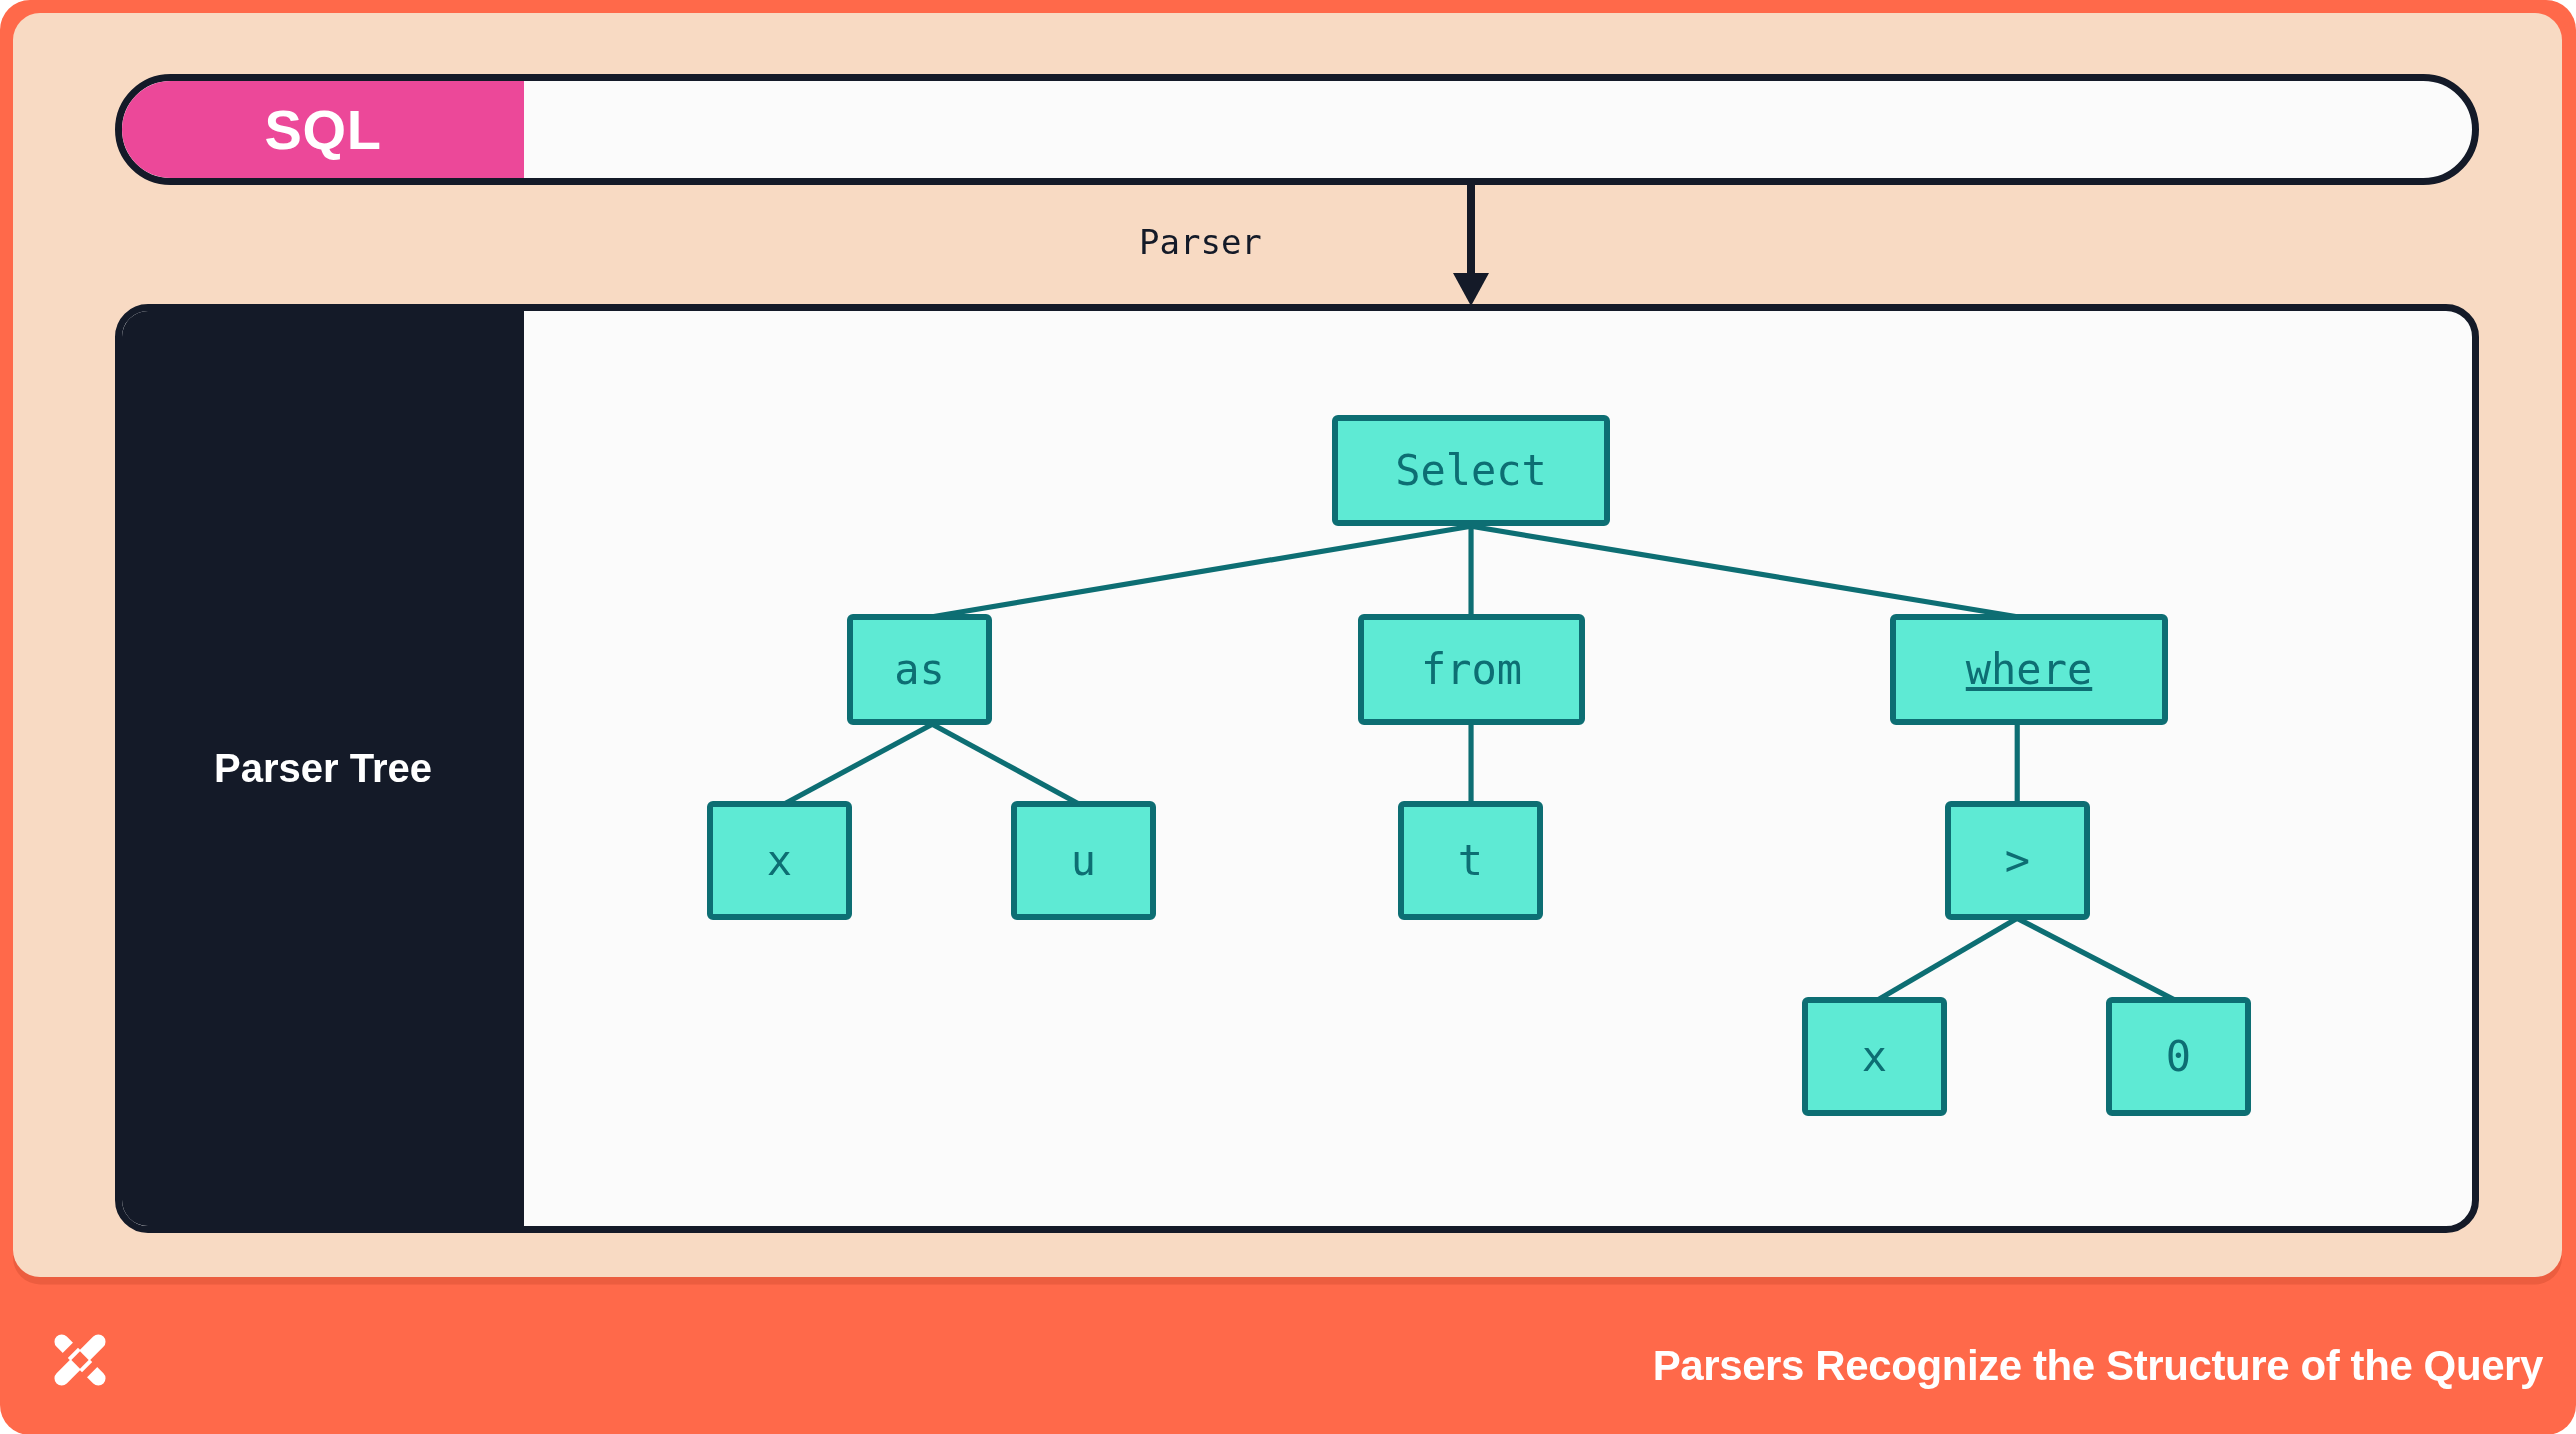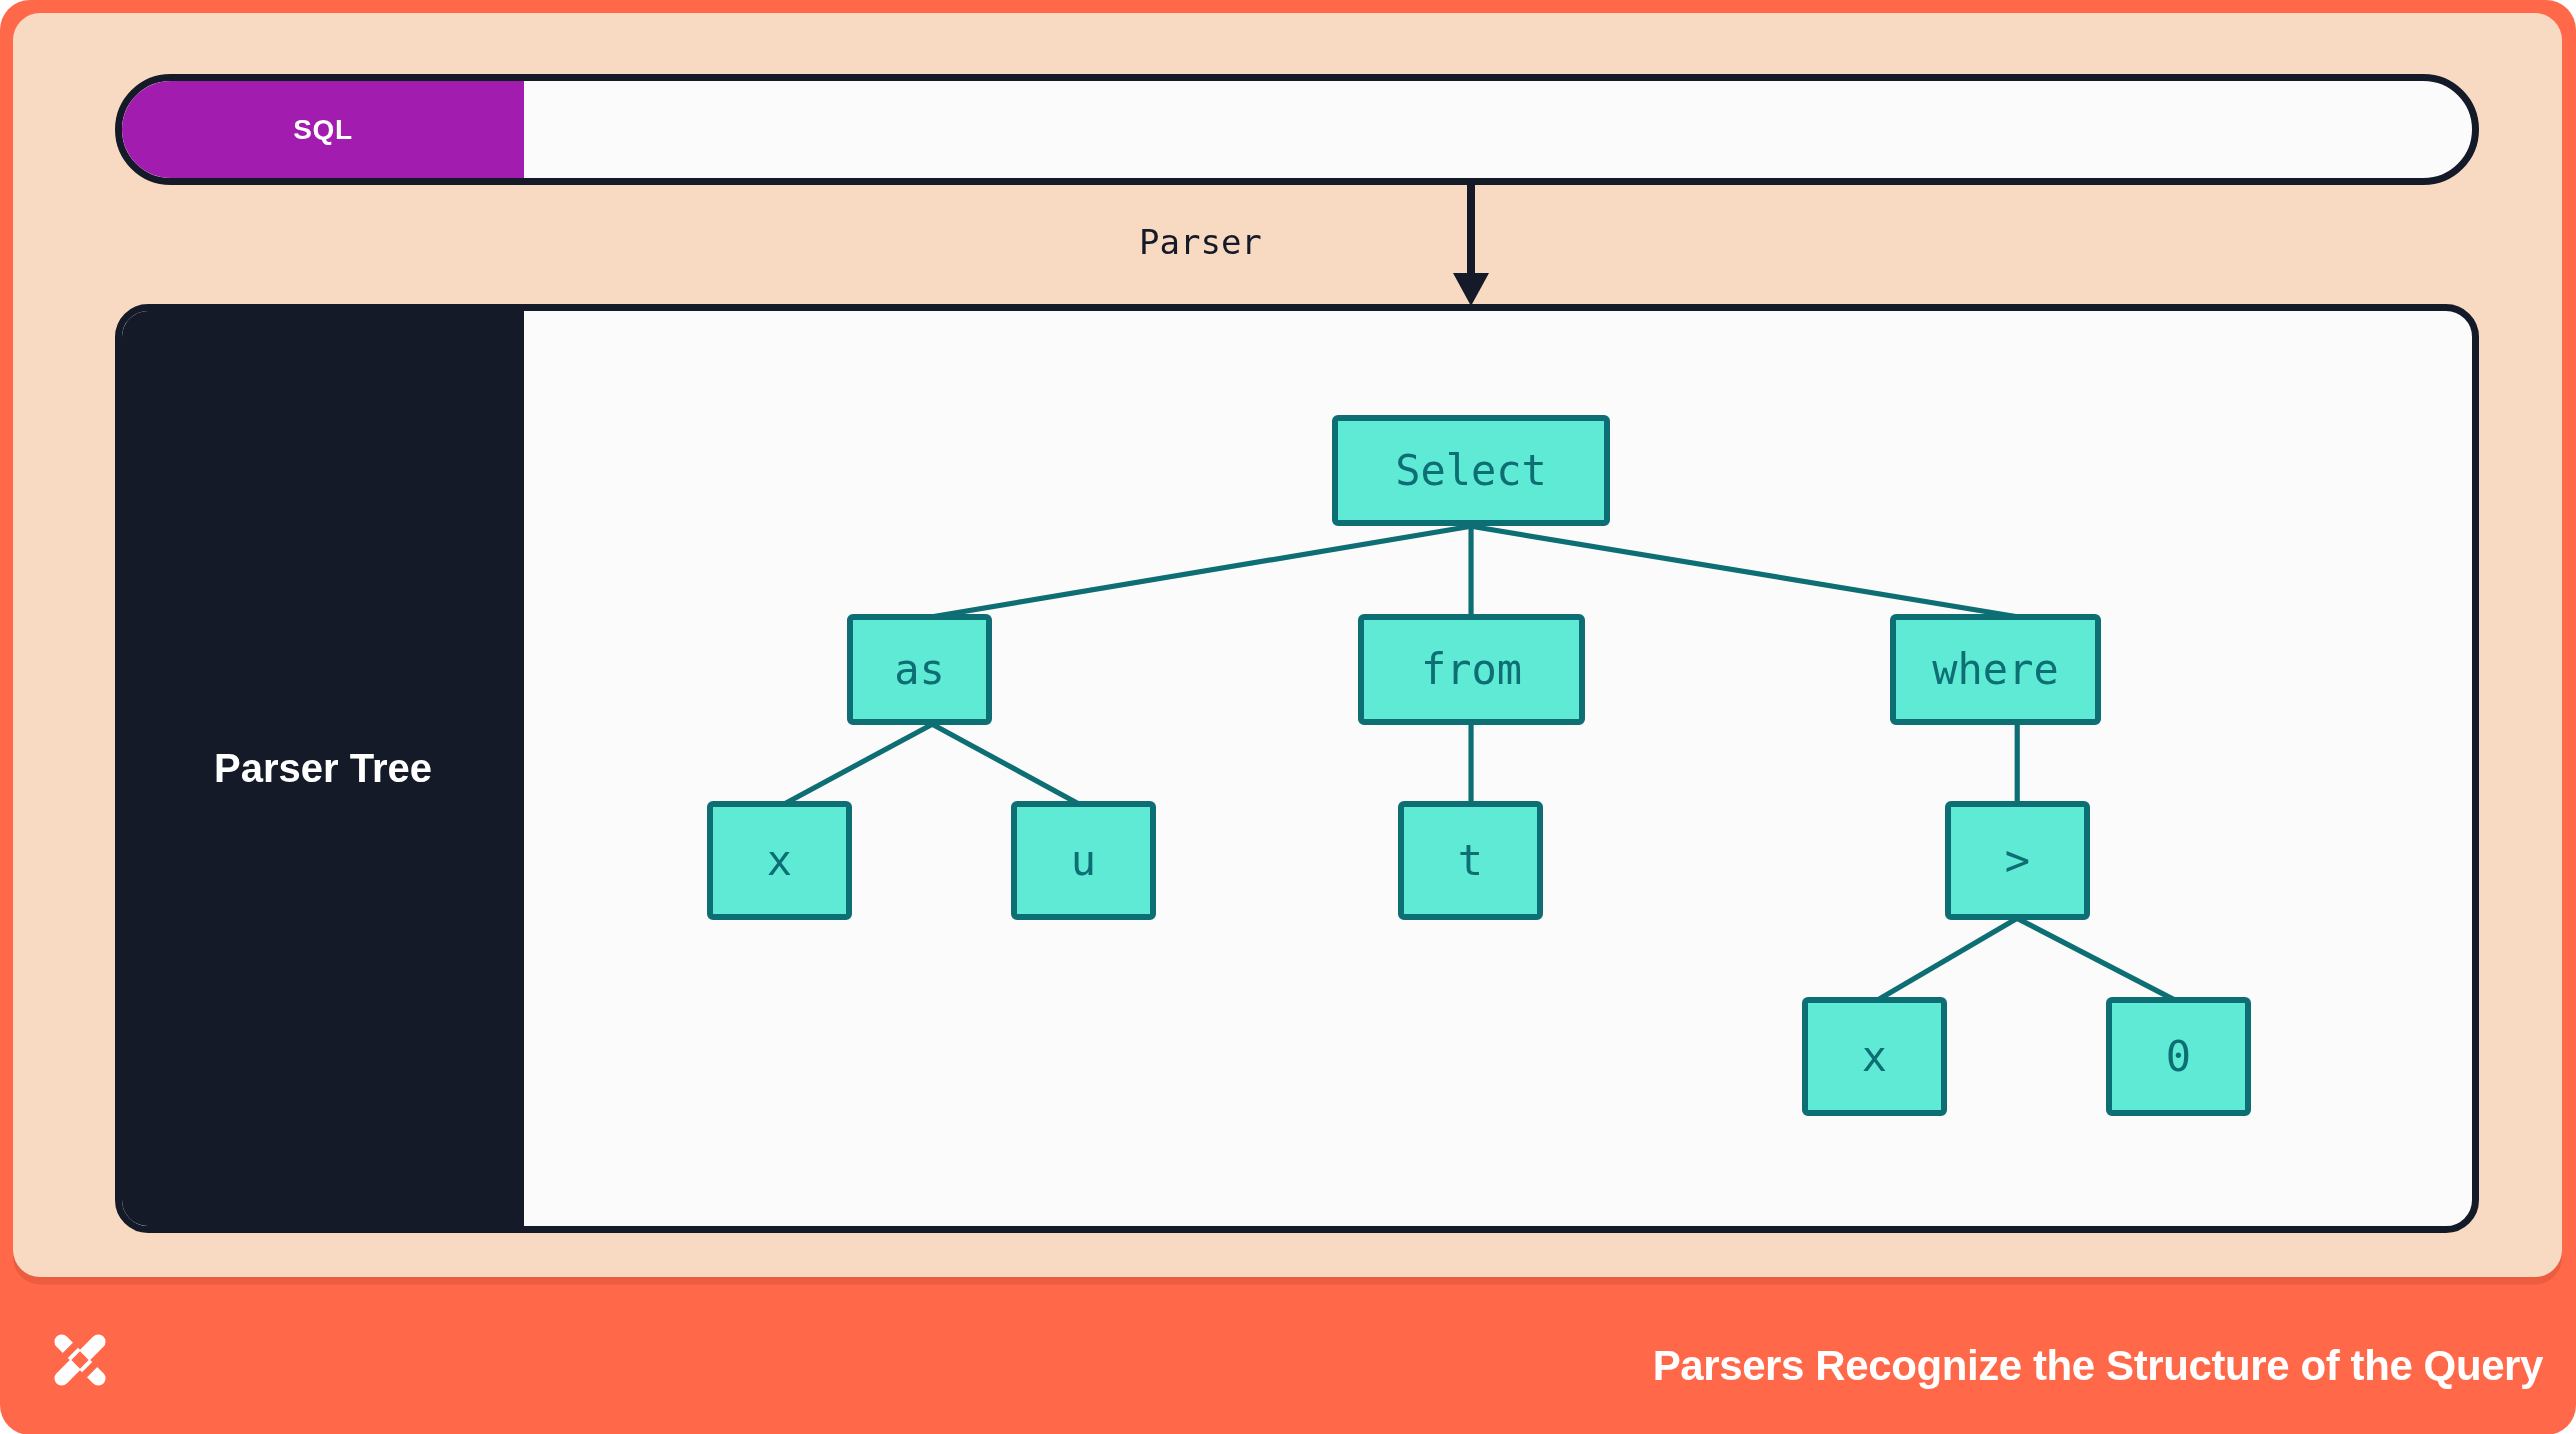--- a/index.html
+++ b/index.html
@@ -28,24 +28,24 @@
     width: 2364px; height: 111px;
     box-sizing: border-box;
     background: #fbfbfb;
     border: 7.4px solid #141a28;
     border-radius: 56px;
     display: flex; align-items: stretch;
     overflow: hidden;
   }
   .sql-label-sec {
     width: 402px; flex: 0 0 402px;
-    background: #a21caf;
+    background: #ec4899;
     display: flex; align-items: center; justify-content: center;
     color: #ffffff;
-    font-size: 28px; font-weight: bold;
+    font-size: 56px; font-weight: bold;
     letter-spacing: 0.7px;
   }
   .sql-query-sec {
     flex: 1;
     display: flex; align-items: center;
     padding-left: 83px;
     font-family: "DejaVu Sans Mono", monospace;
     font-size: 43px;
     color: #141a28;
     white-space: pre;
@@ -152,21 +152,21 @@
       <line x1="1985" y1="977" x2="1985" y2="1088"></line>
       <line x1="2722" y1="977" x2="2722" y2="1088"></line>
       <line x1="2722" y1="1239" x2="2529" y2="1352"></line>
       <line x1="2722" y1="1239" x2="2940" y2="1352"></line>
     </g>
   </svg>
 
   <div class="node" style="left:1332px; top:415px;  width:278px; height:111px;">Select</div>
   <div class="node" style="left:847px; top:614px;  width:145px; height:111px;">as</div>
   <div class="node" style="left:1358px; top:614px;  width:227px; height:111px;">from</div>
-  <div class="node" style="left:1890px; top:614px;  width:211px; height:111px;">where</div>
+  <div class="node" style="left:1890px; top:614px;  width:278px; height:111px;text-decoration:underline;">where</div>
   <div class="node" style="left:707px;  top:801px; width:145px; height:119px;">x</div>
   <div class="node" style="left:1011px; top:801px; width:145px; height:119px;">u</div>
   <div class="node" style="left:1398px; top:801px; width:145px; height:119px;">t</div>
   <div class="node" style="left:1945px; top:801px; width:145px; height:119px;">&gt;</div>
   <div class="node" style="left:1802px; top:997px; width:145px; height:119px;">x</div>
   <div class="node" style="left:2106px; top:997px; width:145px; height:119px;">0</div>
 
   <div class="footer">
     <svg class="logo" viewBox="0 0 100 100">
       <g transform="rotate(45 50 50)">

